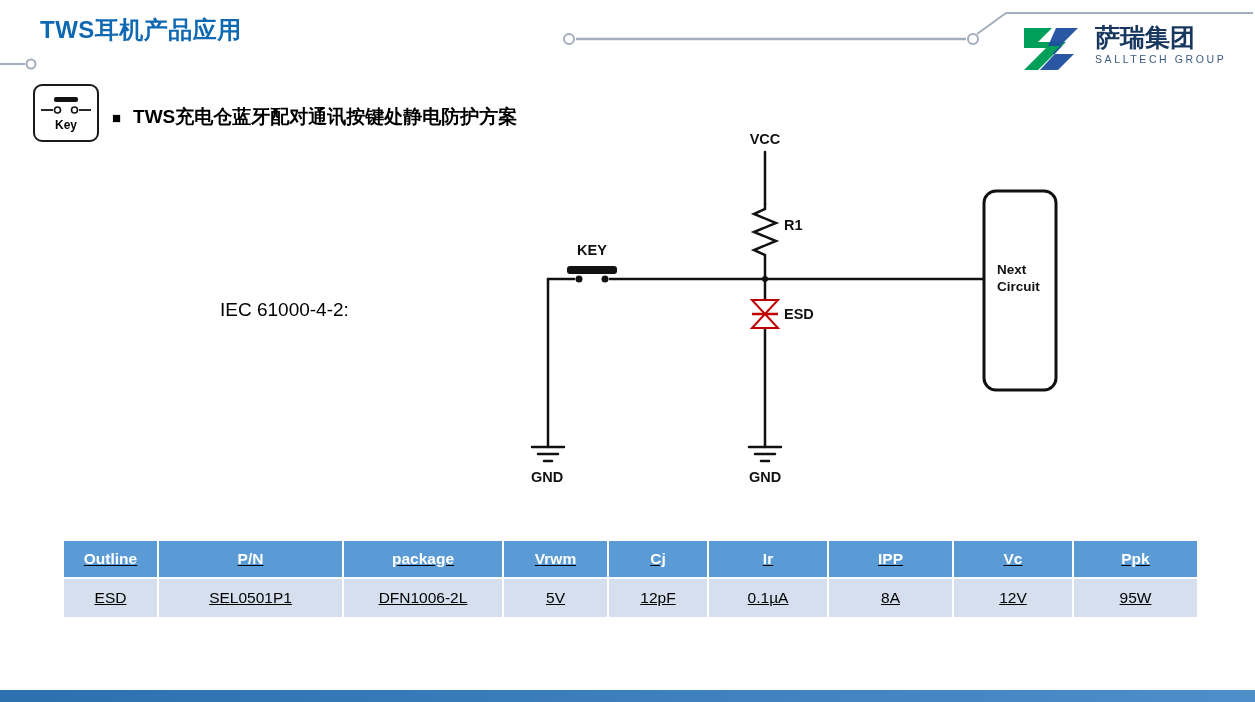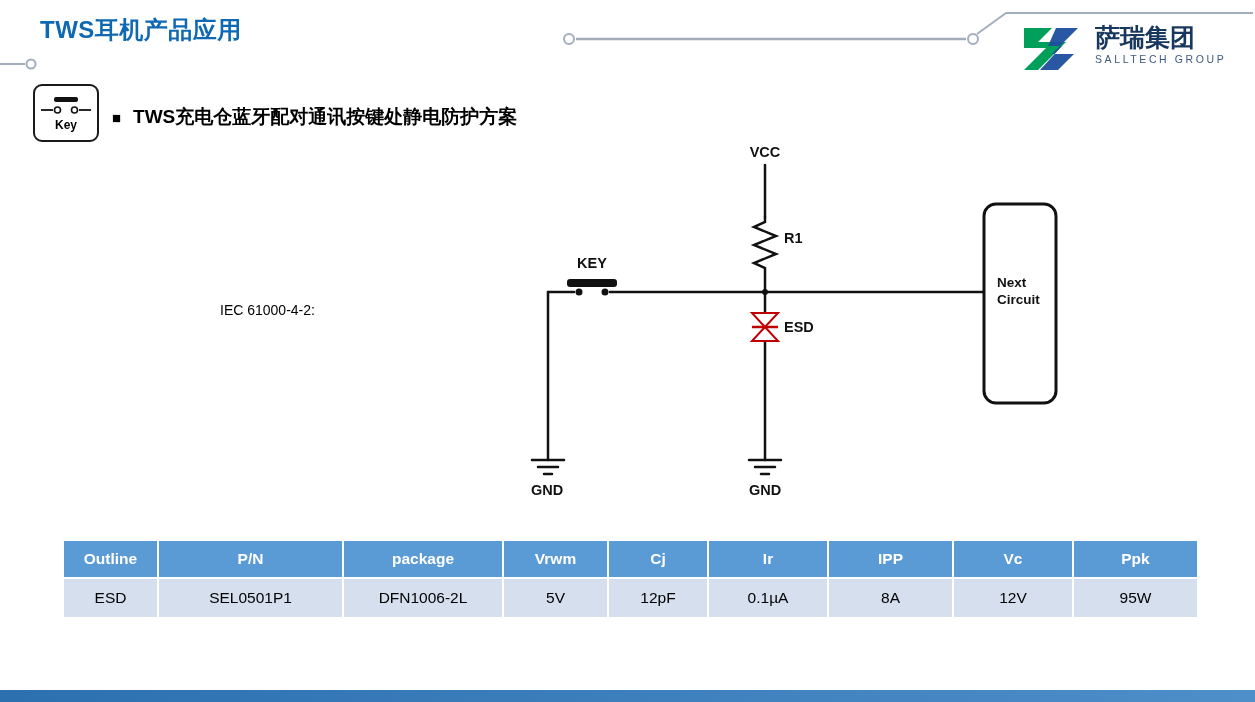--- a/index.html
+++ b/index.html
@@ -31,32 +31,32 @@
   }
   .key-box-label{font-size:12px;font-weight:bold;margin-top:0px;}
   
   .heading{
     position:absolute;left:112px;top:104px;display:flex;align-items:center;gap:12px;
     font-size:19px;font-weight:bold;color:#000;
   }
   .heading .bullet{font-size:15px;line-height:1;}
   
   .iec-note{
-    position:absolute;left:220px;top:297px;font-size:14px;line-height:26px;color:#000;
+    position:absolute;left:220px;top:297px;font-size:19px;line-height:26px;color:#000;
   }
   
-  .circuit-wrap{position:absolute;left:0;top:135px;width:1031px;height:400px;}
+  .circuit-wrap{position:absolute;left:0;top:122px;width:1031px;height:400px;}
   .wire{stroke:#111;stroke-width:2.5;fill:none;stroke-linecap:round;}
   .esd-sym{stroke:#C00000;stroke-width:2;fill:#ffffff;}
   .esd-bar{stroke:#C00000;stroke-width:2.5;}
   .clabel{font:bold 14.5px "Liberation Sans", sans-serif;fill:#111;}
   .clabel2{font:bold 13.5px "Liberation Sans", sans-serif;fill:#111;}
   .next-box{fill:#fff;stroke:#111;stroke-width:3;}
   
-  .spec-table-wrap{position:absolute;left:62px;top:539px;width:1135px;}
+  .spec-table-wrap{position:absolute;left:62px;top:539px;width:1135px;text-decoration:underline;}
   table.spec{border-collapse:collapse;width:1135px;table-layout:fixed;}
   table.spec th{
     background:#5B9BD5;color:#fff;font-size:15.5px;font-weight:bold;
     height:36px;border:2px solid #fff;text-align:center;padding:0;
   }
   table.spec td{
     background:#D6DFEE;color:#000;font-size:15.5px;
     height:38px;border:2px solid #fff;text-align:center;padding:0;
   }
   

